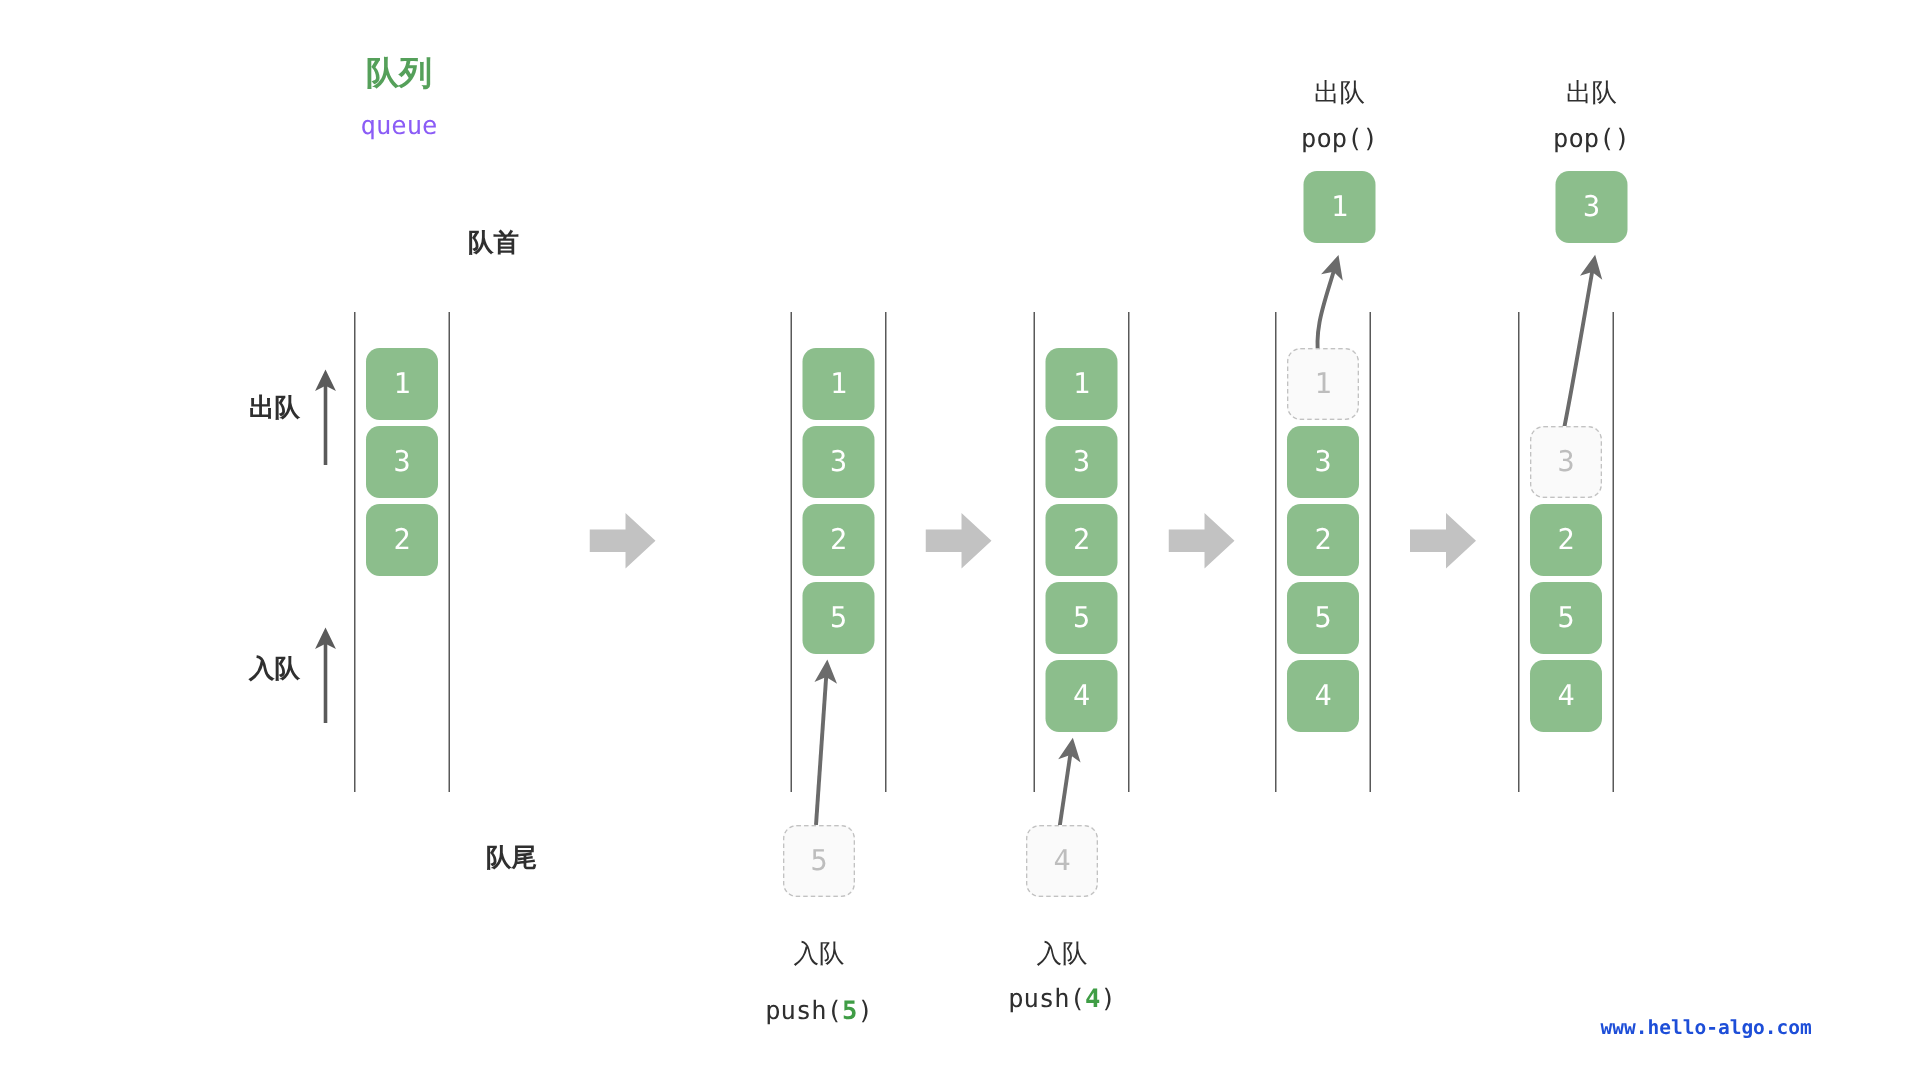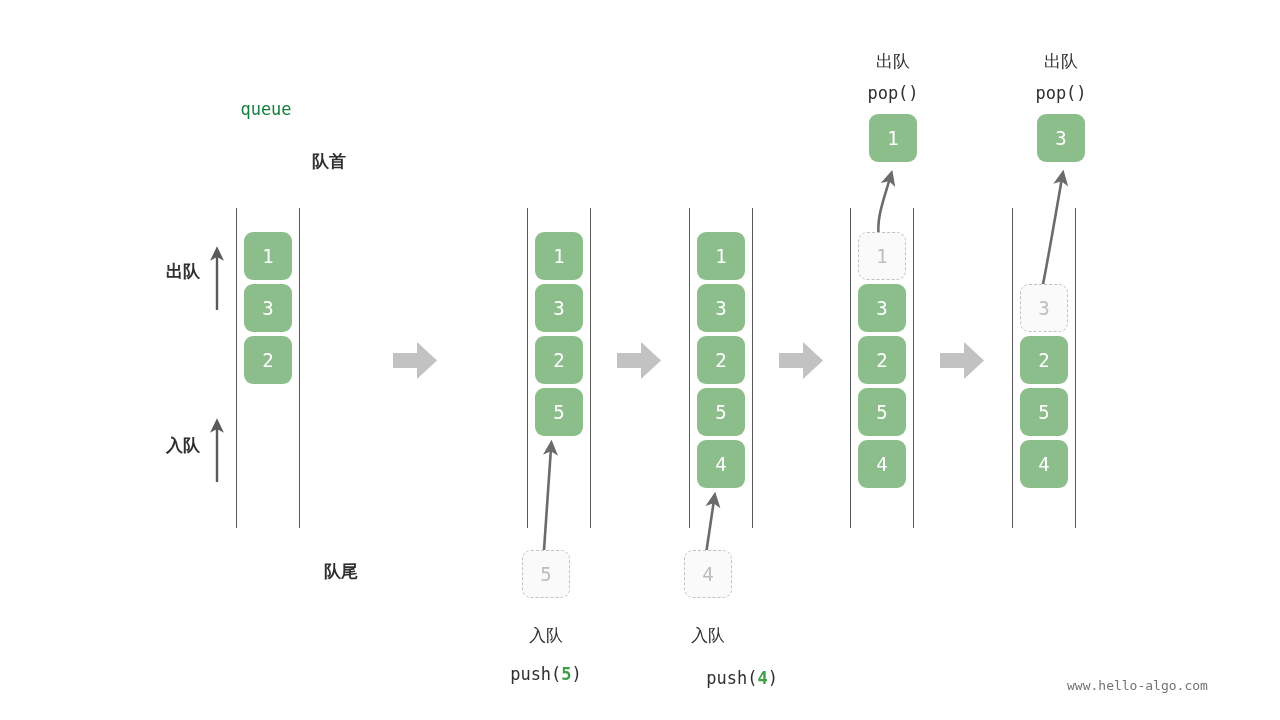--- a/index.html
+++ b/index.html
@@ -27,24 +27,23 @@
     font-family: "DejaVu Sans", sans-serif;
     font-weight: bold;
     font-size: 22px;
     color: #55a05a;
     text-align: center;
     white-space: nowrap;
   }
   .title-en {
     font-family: "DejaVu Sans Mono", monospace;
     font-size: 17px;
-    color: #15803d;
-    text-align: center;
-    white-space: nowrap;
-    margin-top: 25px;
+    color: #8b5cf6;
+    text-align: center;
+    white-space: nowrap;
   }
   .label-bold {
     font-family: "DejaVu Sans", sans-serif;
     font-weight: bold;
     font-size: 17px;
     color: #2f2f2f;
     text-align: right;
     white-space: nowrap;
   }
   .op-cn {
@@ -59,22 +58,23 @@
     font-size: 17px;
     color: #2f2f2f;
     text-align: center;
     white-space: nowrap;
   }
   .op-code .arg { color: #3f9d45; font-weight: bold; }
 
   .watermark {
     font-family: "DejaVu Sans Mono", monospace;
     font-size: 13px;
-    color: #737373;
-    white-space: nowrap;
+    color: #1d4ed8;
+    white-space: nowrap;
+    font-weight: bold;
   }
 
   
   .cell {
     width: 48px;
     height: 48px;
     border-radius: 9px;
     background: #8cbe8c;
     color: #ffffff;
     font-family: "DejaVu Sans Mono", monospace;
@@ -96,20 +96,21 @@
     background: #595959;
   }
 </style>
 </head>
 <body>
 
 <div id="stage">
 
   <div class="abs" style="left:130px; top:20px; width:280px; height:580px;">
 
+    <div class="abs title-cn" style="left:56px; top:14px; width:160px;">队列</div>
     <div class="abs title-en" style="left:56px; top:54px; width:160px;">queue</div>
 
     <div class="abs label-bold" style="left:56px; top:130px; width:160px;">队首</div>
     <div class="abs label-bold" style="left:68px; top:540px; width:160px;">队尾</div>
 
     <div class="abs label-bold" style="left:10px; top:240px; width:60px; text-align:right;">出队</div>
     <svg class="abs" width="26" height="66" style="left:74px; top:226px;">
       <defs>
         <marker id="ah-thin-1" markerWidth="7" markerHeight="7" refX="3.2" refY="3.3" orient="auto" markerUnits="strokeWidth">
           <path d="M0.4,0.4 L6.4,3.3 L0.4,6.2 L1.9,3.3 Z" fill="#5a5a5a"></path>
@@ -187,21 +188,21 @@
         <marker id="ah-push-4" markerWidth="7" markerHeight="7" refX="3.2" refY="3.3" orient="auto" markerUnits="strokeWidth">
           <path d="M0.4,0.4 L6.4,3.3 L0.4,6.2 L1.9,3.3 Z" fill="#6b6b6b"></path>
         </marker>
       </defs>
       <line x1="18" y1="66" x2="26" y2="12" stroke="#6b6b6b" stroke-width="2.6" marker-end="url(#ah-push-4)"></line>
     </svg>
 
     <div class="abs cell ghost" style="left:32px; top:370px;">4</div>
 
     <div class="abs op-cn" style="left:-14px; top:444px; width:140px;">入队</div>
-    <div class="abs op-code" style="left:-14px; top:488px; width:140px;text-align:right;">
+    <div class="abs op-code" style="left:-14px; top:476px; width:140px;">
       <span>push(</span><span class="arg">4</span><span>)</span>
     </div>
   </div>
 
   <svg class="abs" width="46" height="38" style="left:779px; top:342px;">
     <path d="M0,11 L24,11 L24,0 L44,18.5 L24,37 L24,26 L0,26 Z" fill="#c2c2c2"></path>
   </svg>
 
   <div class="abs" style="left:813px; top:20px; width:150px; height:520px;">
 

